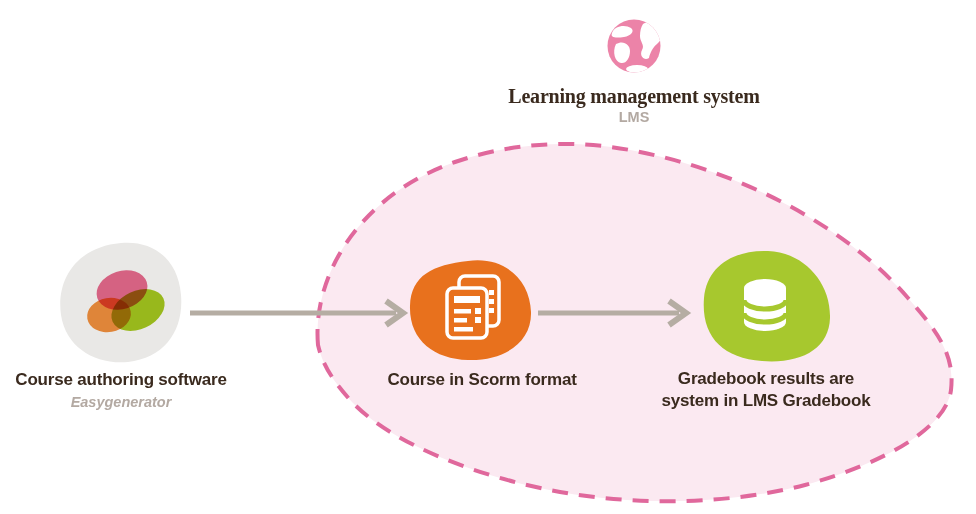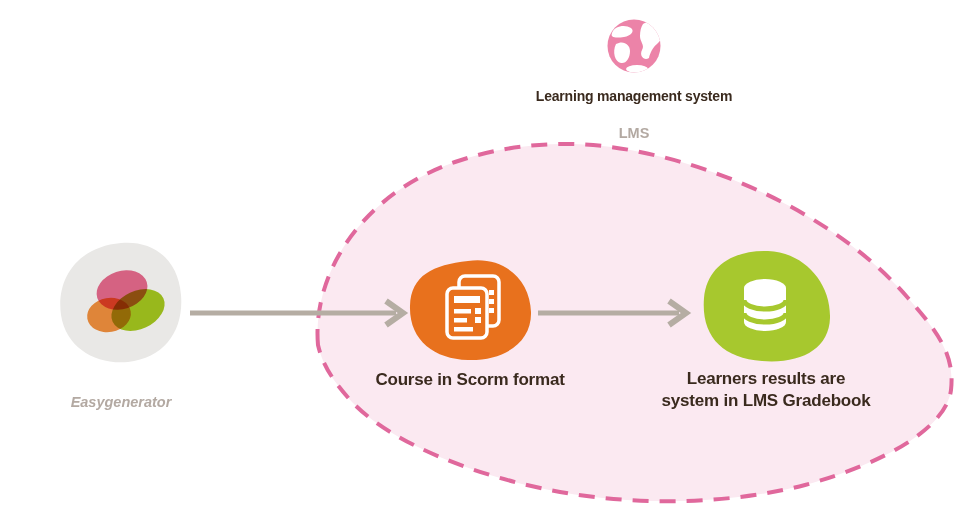--- a/index.html
+++ b/index.html
@@ -24,21 +24,21 @@
   }
   .sublbl{
     position:absolute;
     transform:translateX(-50%);
     text-align:center;
     color:#b3a9a2;
     font-weight:600;
     font-size:14.5px;
     white-space:nowrap;
   }
-  .title{font-size:14px;}
+  .title{font-size:20px;font-family:Liberation Serif, serif;}
 </style>
 </head>
 <body>
 
 <div class="canvas">
 
   <svg class="diagram-svg" width="976" height="514" viewBox="0 0 976 514">
 
     <path d="M 318 345
          C 312 275, 360 195, 455 162
@@ -117,24 +117,25 @@
       <g clip-path="url(#globeClip)" fill="#ffffff">
         <path d="M 612 33 C 614 26 625 24 631 28 C 635 31 631 36 624 37 C 616 38 610 38 612 33 Z"></path>
         <path d="M 616 44 C 623 40 630 44 630 51 C 630 58 626 64 621 63 C 615 62 612 52 616 44 Z"></path>
         <path d="M 643 24 C 649 20 656 24 658 29 C 664 33 662 40 657 44 C 653 47 650 53 649 58 C 644 61 639 56 642 50 C 645 45 640 42 640 36 C 640 31 641 27 643 24 Z"></path>
         <ellipse cx="637" cy="69" rx="11" ry="4"></ellipse>
       </g>
     </g>
   </svg>
 
   <div class="lbl title" style="left:634px;top:85px;">Learning management system</div>
-  <div class="sublbl" style="left:634px;top:109px;margin-top:16px;">LMS</div>
+  <div class="sublbl" style="left:634px;top:109px;">LMS</div>
 
+  <div class="lbl" style="left:121px;top:369px;">Course authoring software</div>
   <div class="sublbl" style="left:121px;top:394px;font-style:italic;">Easygenerator</div>
 
-  <div class="lbl" style="left:470px;top:369px;">Course in Scorm format</div>
+  <div class="lbl" style="left:482px;top:369px;">Course in Scorm format</div>
 
   <div class="lbl" style="left:766px;top:368px;">
-    <div>Learners results are</div>
+    <div>Gradebook results are</div>
     <div>system in LMS Gradebook</div>
   </div>
 
 </div>
 
 </body></html>

